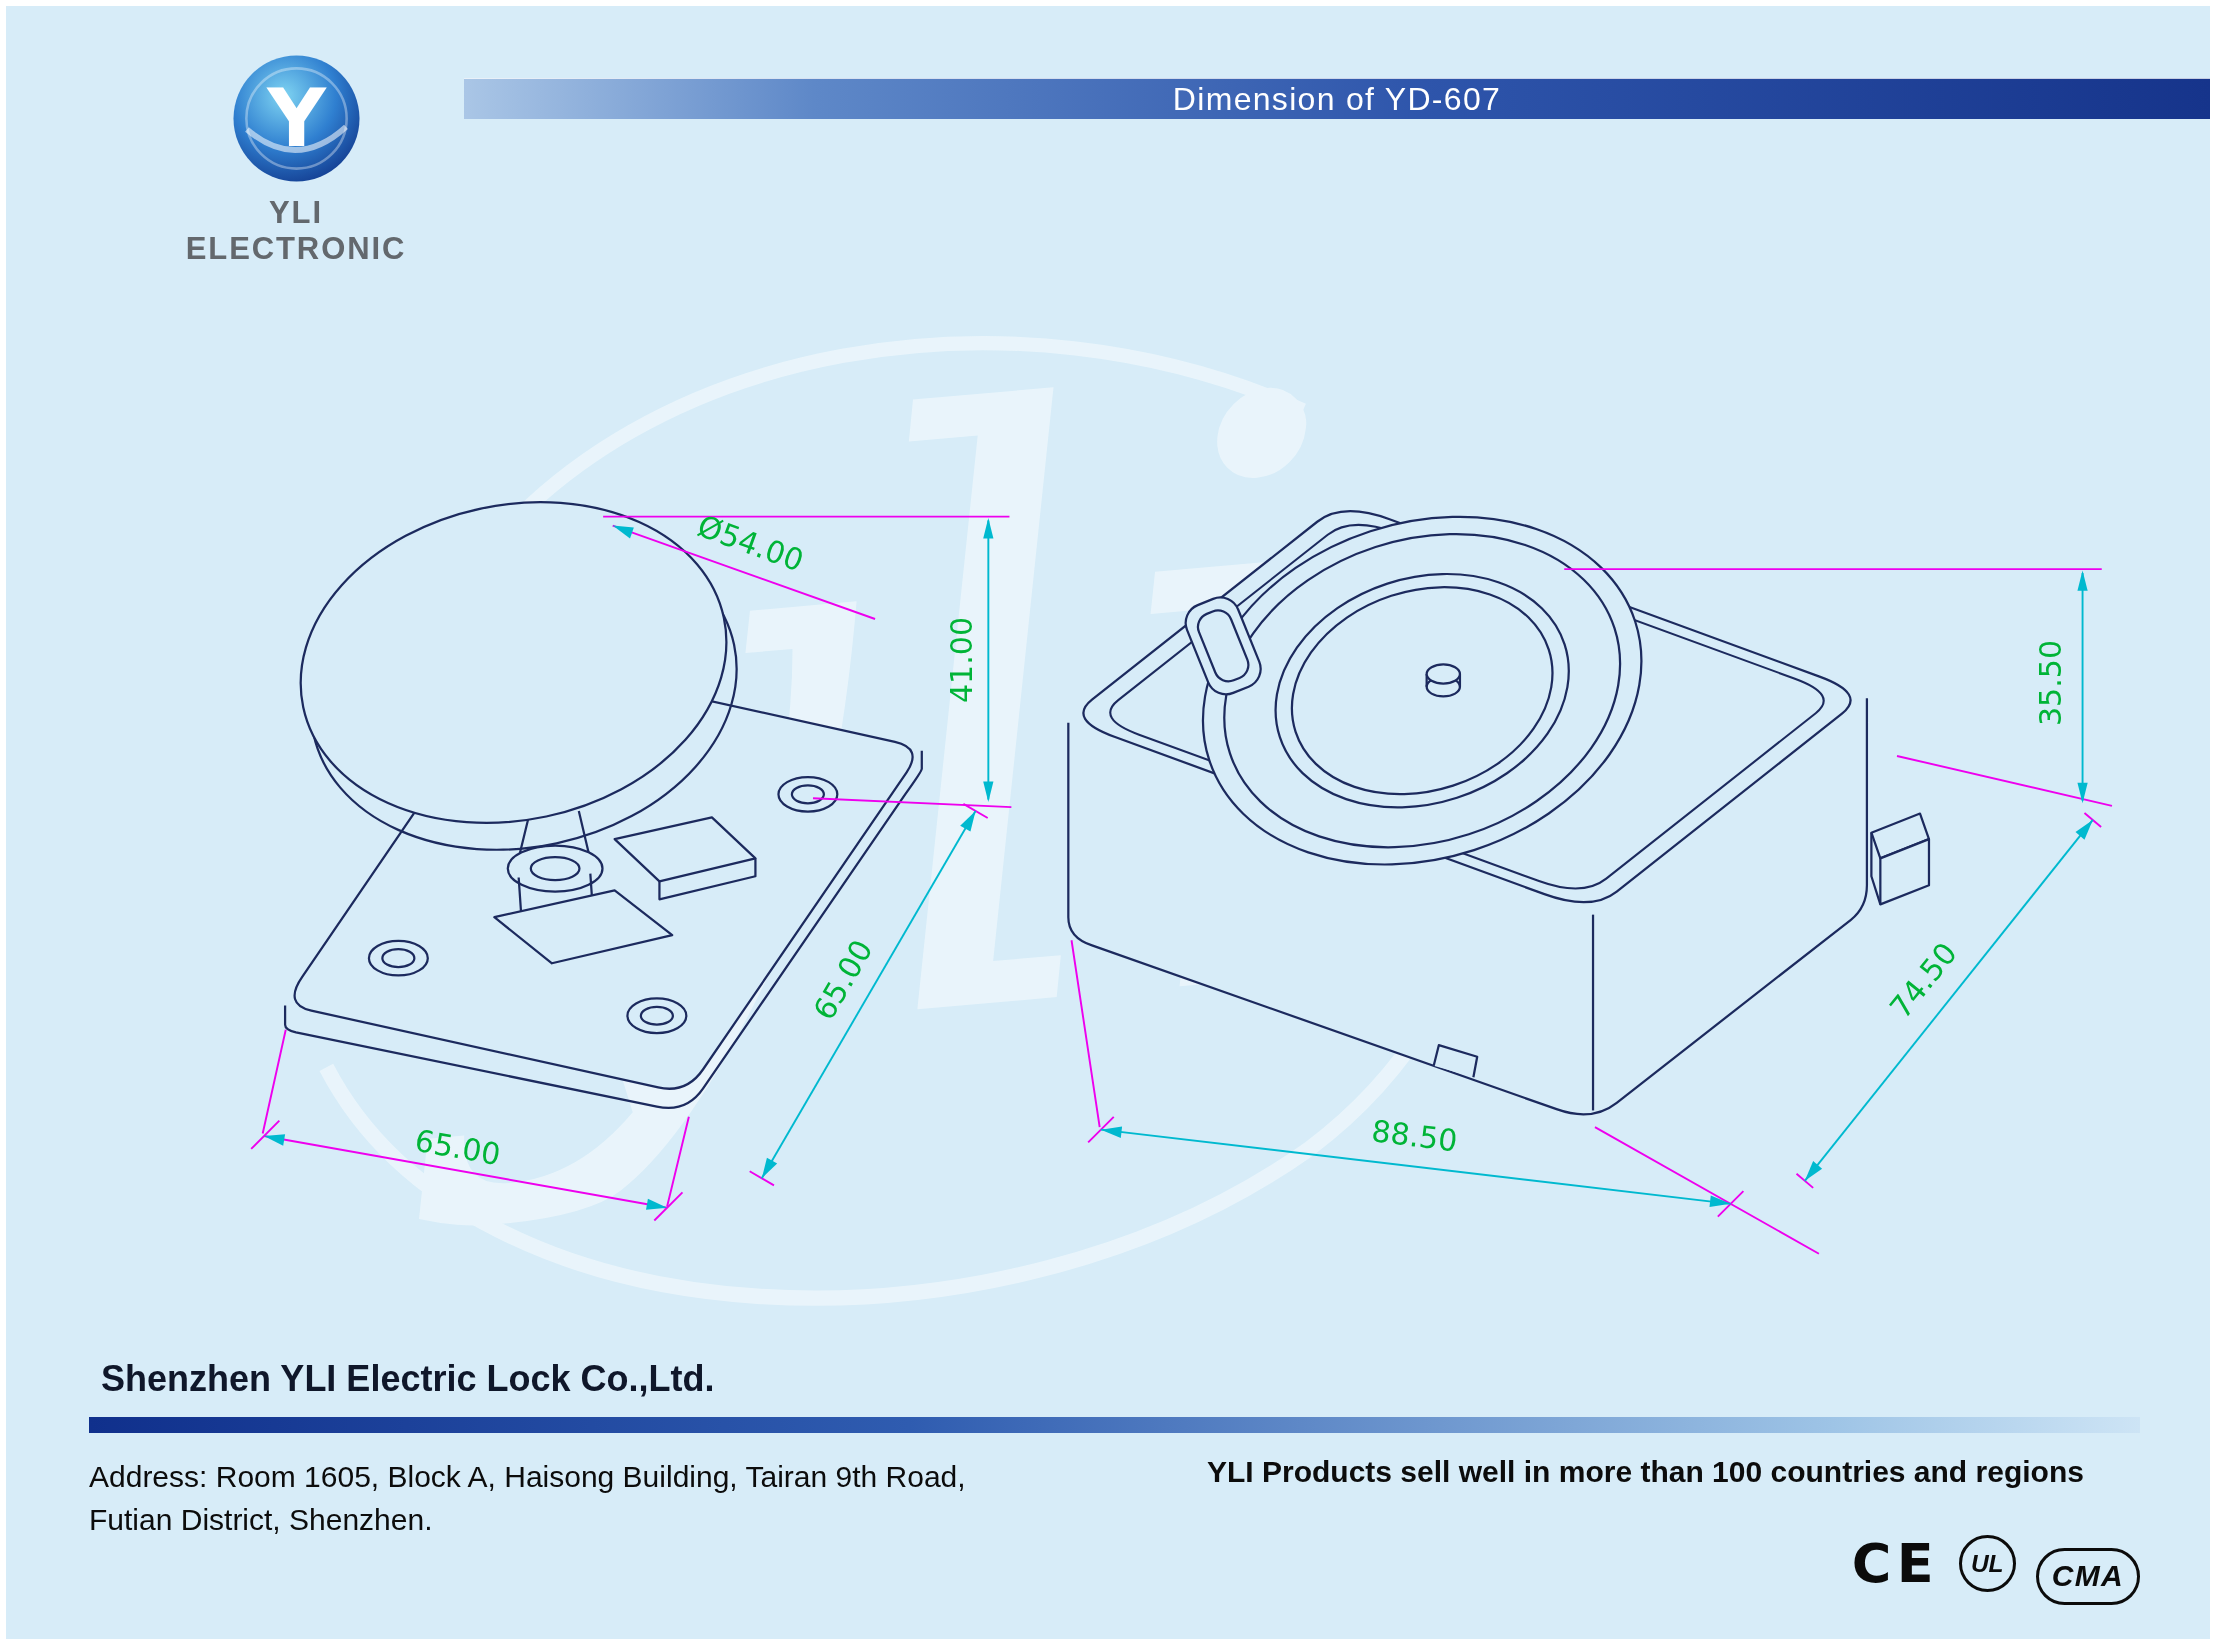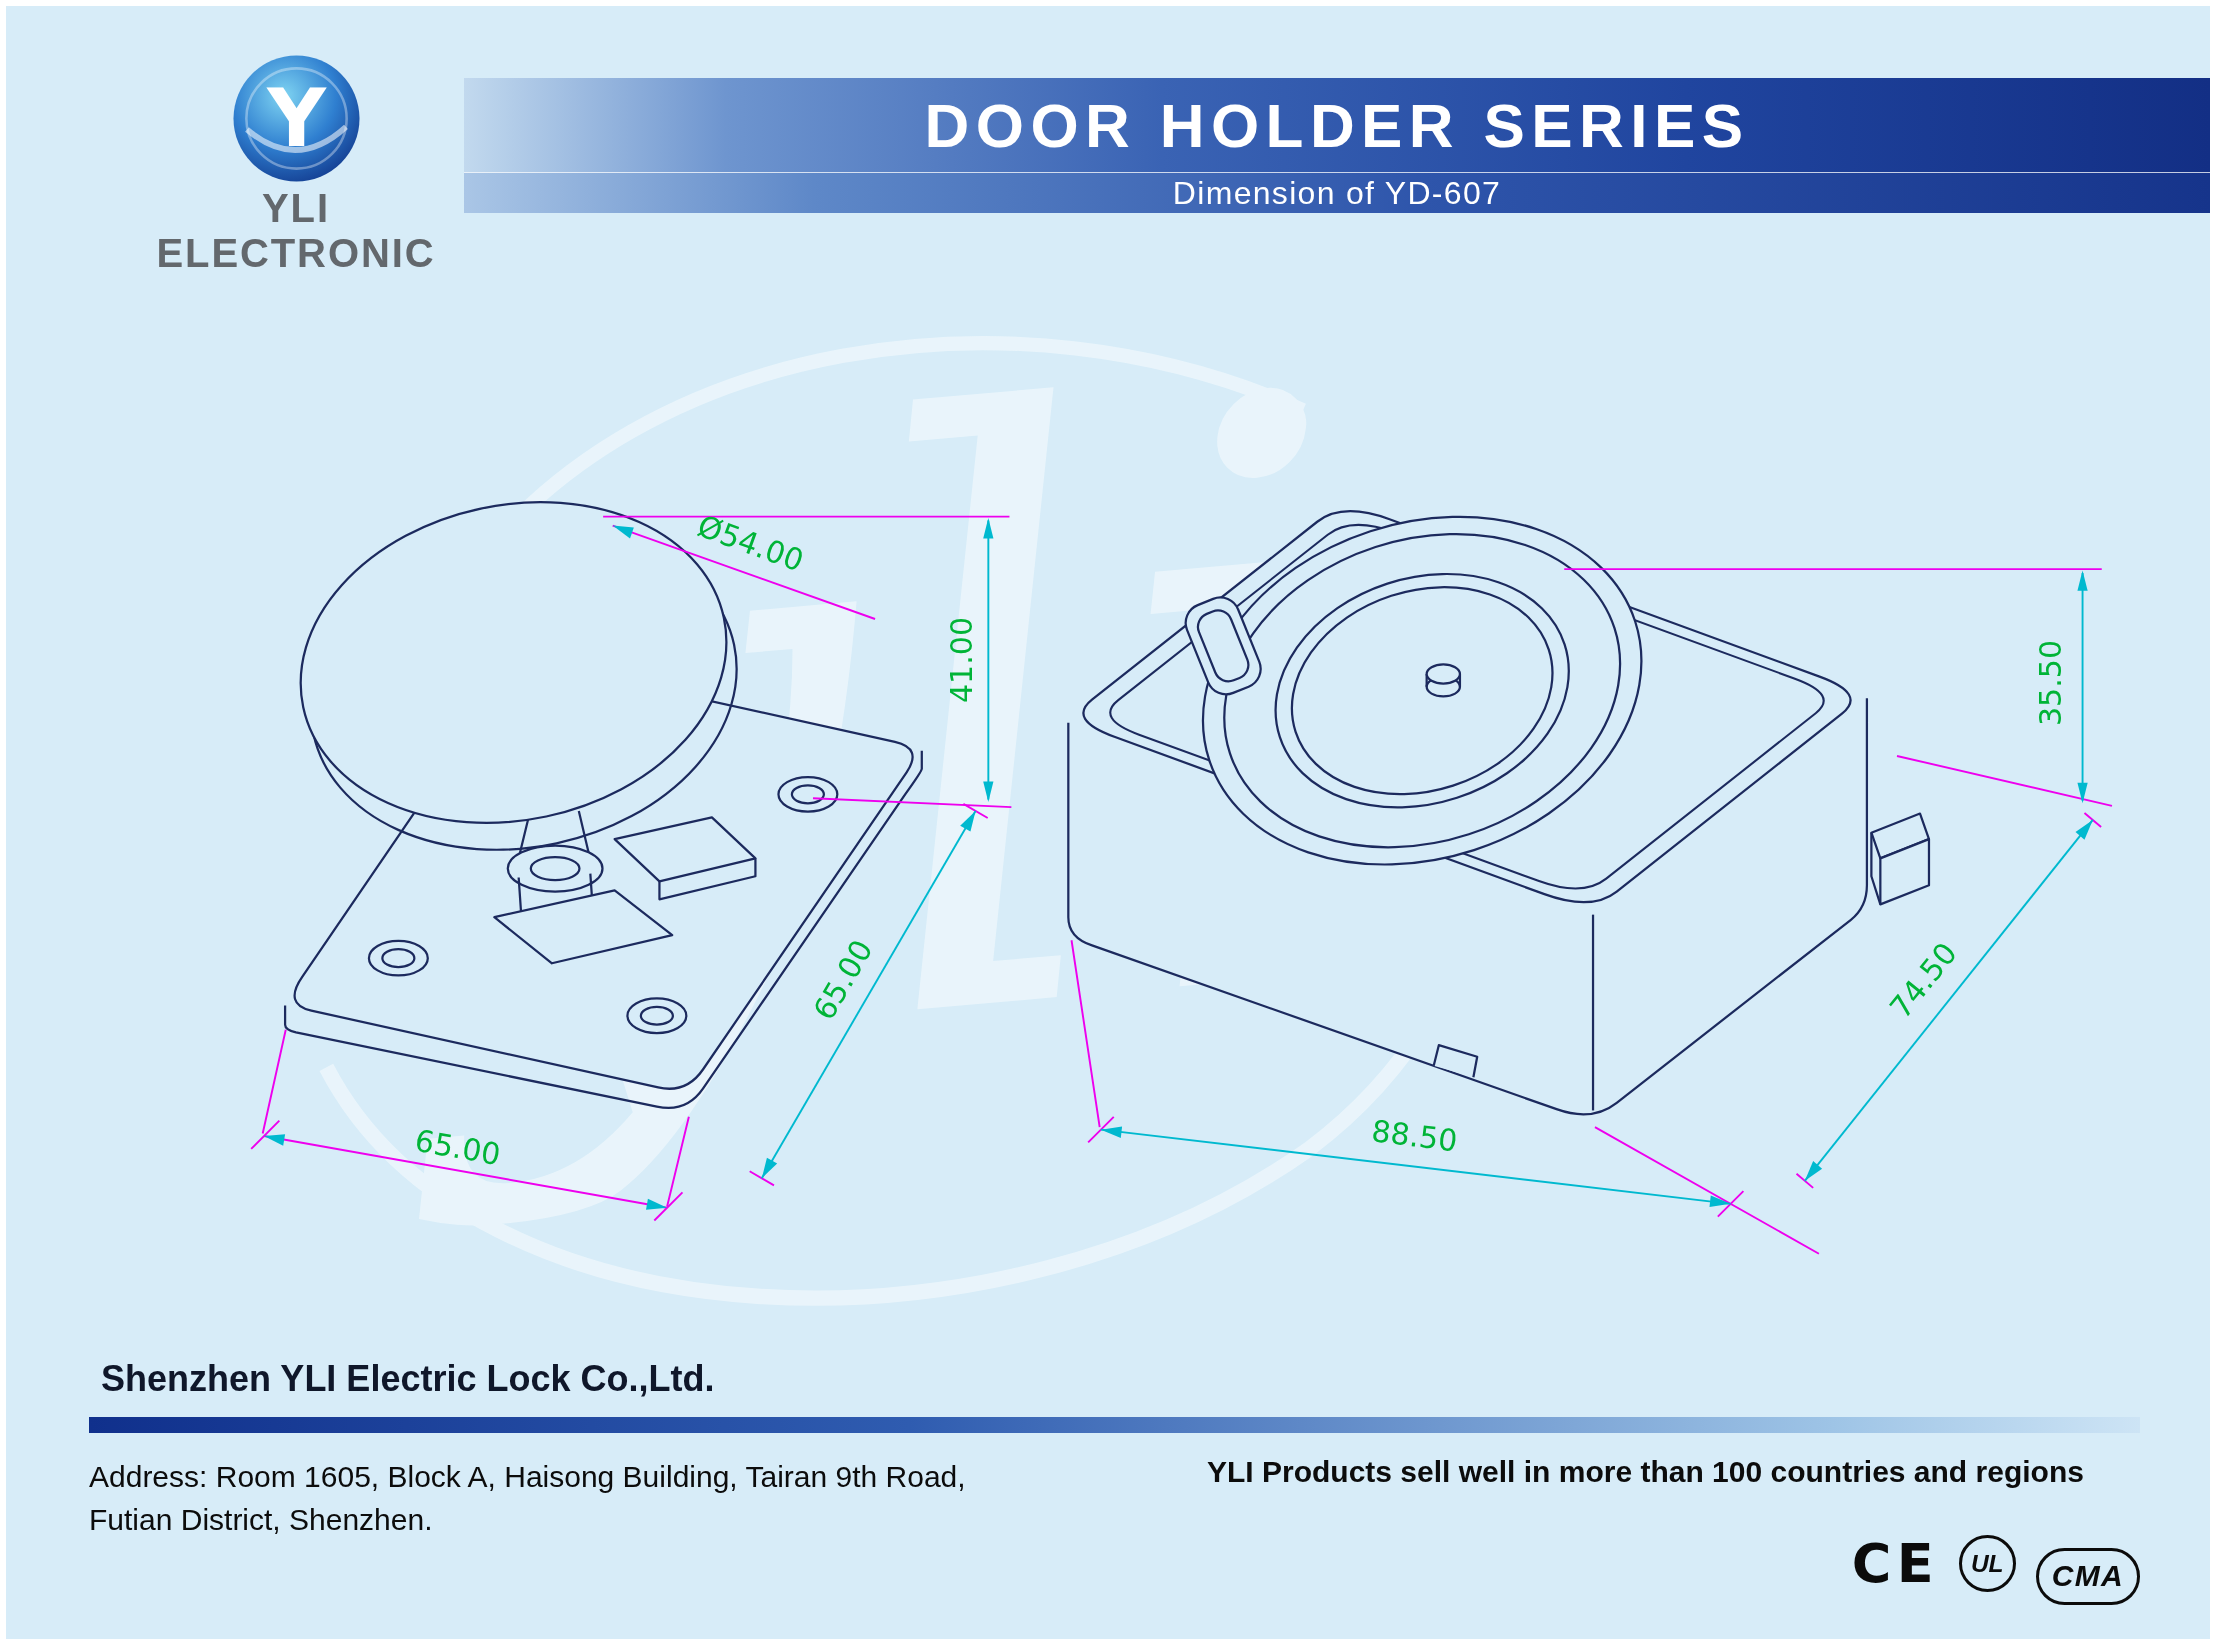--- a/index.html
+++ b/index.html
@@ -5,21 +5,21 @@
   html,body{margin:0;padding:0;background:#9fb6c6;}
   .page{
     position:relative;width:2216px;height:1645px;box-sizing:border-box;
     background:#d7ecf8;border:6.4px solid #ffffff;overflow:hidden;
     font-family:"Liberation Sans",sans-serif;
   }
   .drawing-svg{position:absolute;left:0;top:0;width:100%;height:100%;}
   
   .logo{position:absolute;left:148px;top:45px;width:284px;text-align:center;}
   .logo svg{display:block;margin:0 auto;}
-  .logo-caption{font-size:40px;font-weight:bold;color:#63686d;letter-spacing:1.9px;}
+  .logo-caption{margin-top:9px;font-size:31px;font-weight:bold;color:#63686d;letter-spacing:1.9px;}
   .banner{position:absolute;left:458px;top:72px;right:0;height:135px;}
   .banner-title{
     height:94px;display:flex;align-items:center;justify-content:center;
     color:#ffffff;font-weight:bold;font-size:62px;letter-spacing:6.4px;
     background:linear-gradient(90deg,#c2d9ee 0%,#6e95cf 15%,#3a63b4 40%,#20459f 70%,#132f85 100%);
   }
   .banner-subtitle{
     height:41px;display:flex;align-items:center;justify-content:center;box-sizing:border-box;
     color:#ffffff;font-size:32px;letter-spacing:1.3px;
     border-top:1.9px solid rgba(255,255,255,0.75);
@@ -178,21 +178,20 @@
         </defs>
         <circle cx="105" cy="105" r="98" fill="url(#lg)"></circle>
         <circle cx="105" cy="105" r="78" fill="none" stroke="rgba(255,255,255,0.35)" stroke-width="4"></circle>
         <path d="M 28 122 Q 105 188 182 118" stroke="rgba(255,255,255,0.55)" stroke-width="9" fill="none"></path>
         <text x="105" y="148" text-anchor="middle" font-size="126" font-weight="bold" font-family="DejaVu Sans, sans-serif" fill="#ffffff">Y</text>
       </svg>
       <div class="logo-caption">YLI ELECTRONIC</div>
     </div>
 
     <div class="banner">
-      <div class="banner-title">DOOR HOLDER SERIES</div>
       <div class="banner-subtitle">Dimension of YD-607</div>
     </div>
   </header>
 
   <footer>
     <h1 class="company">Shenzhen YLI Electric Lock Co.,Ltd.</h1>
     <div class="rule"></div>
     <div class="cols">
       <div class="contact">
         <div>Address: Room 1605, Block A, Haisong Building, Tairan 9th Road,</div>

